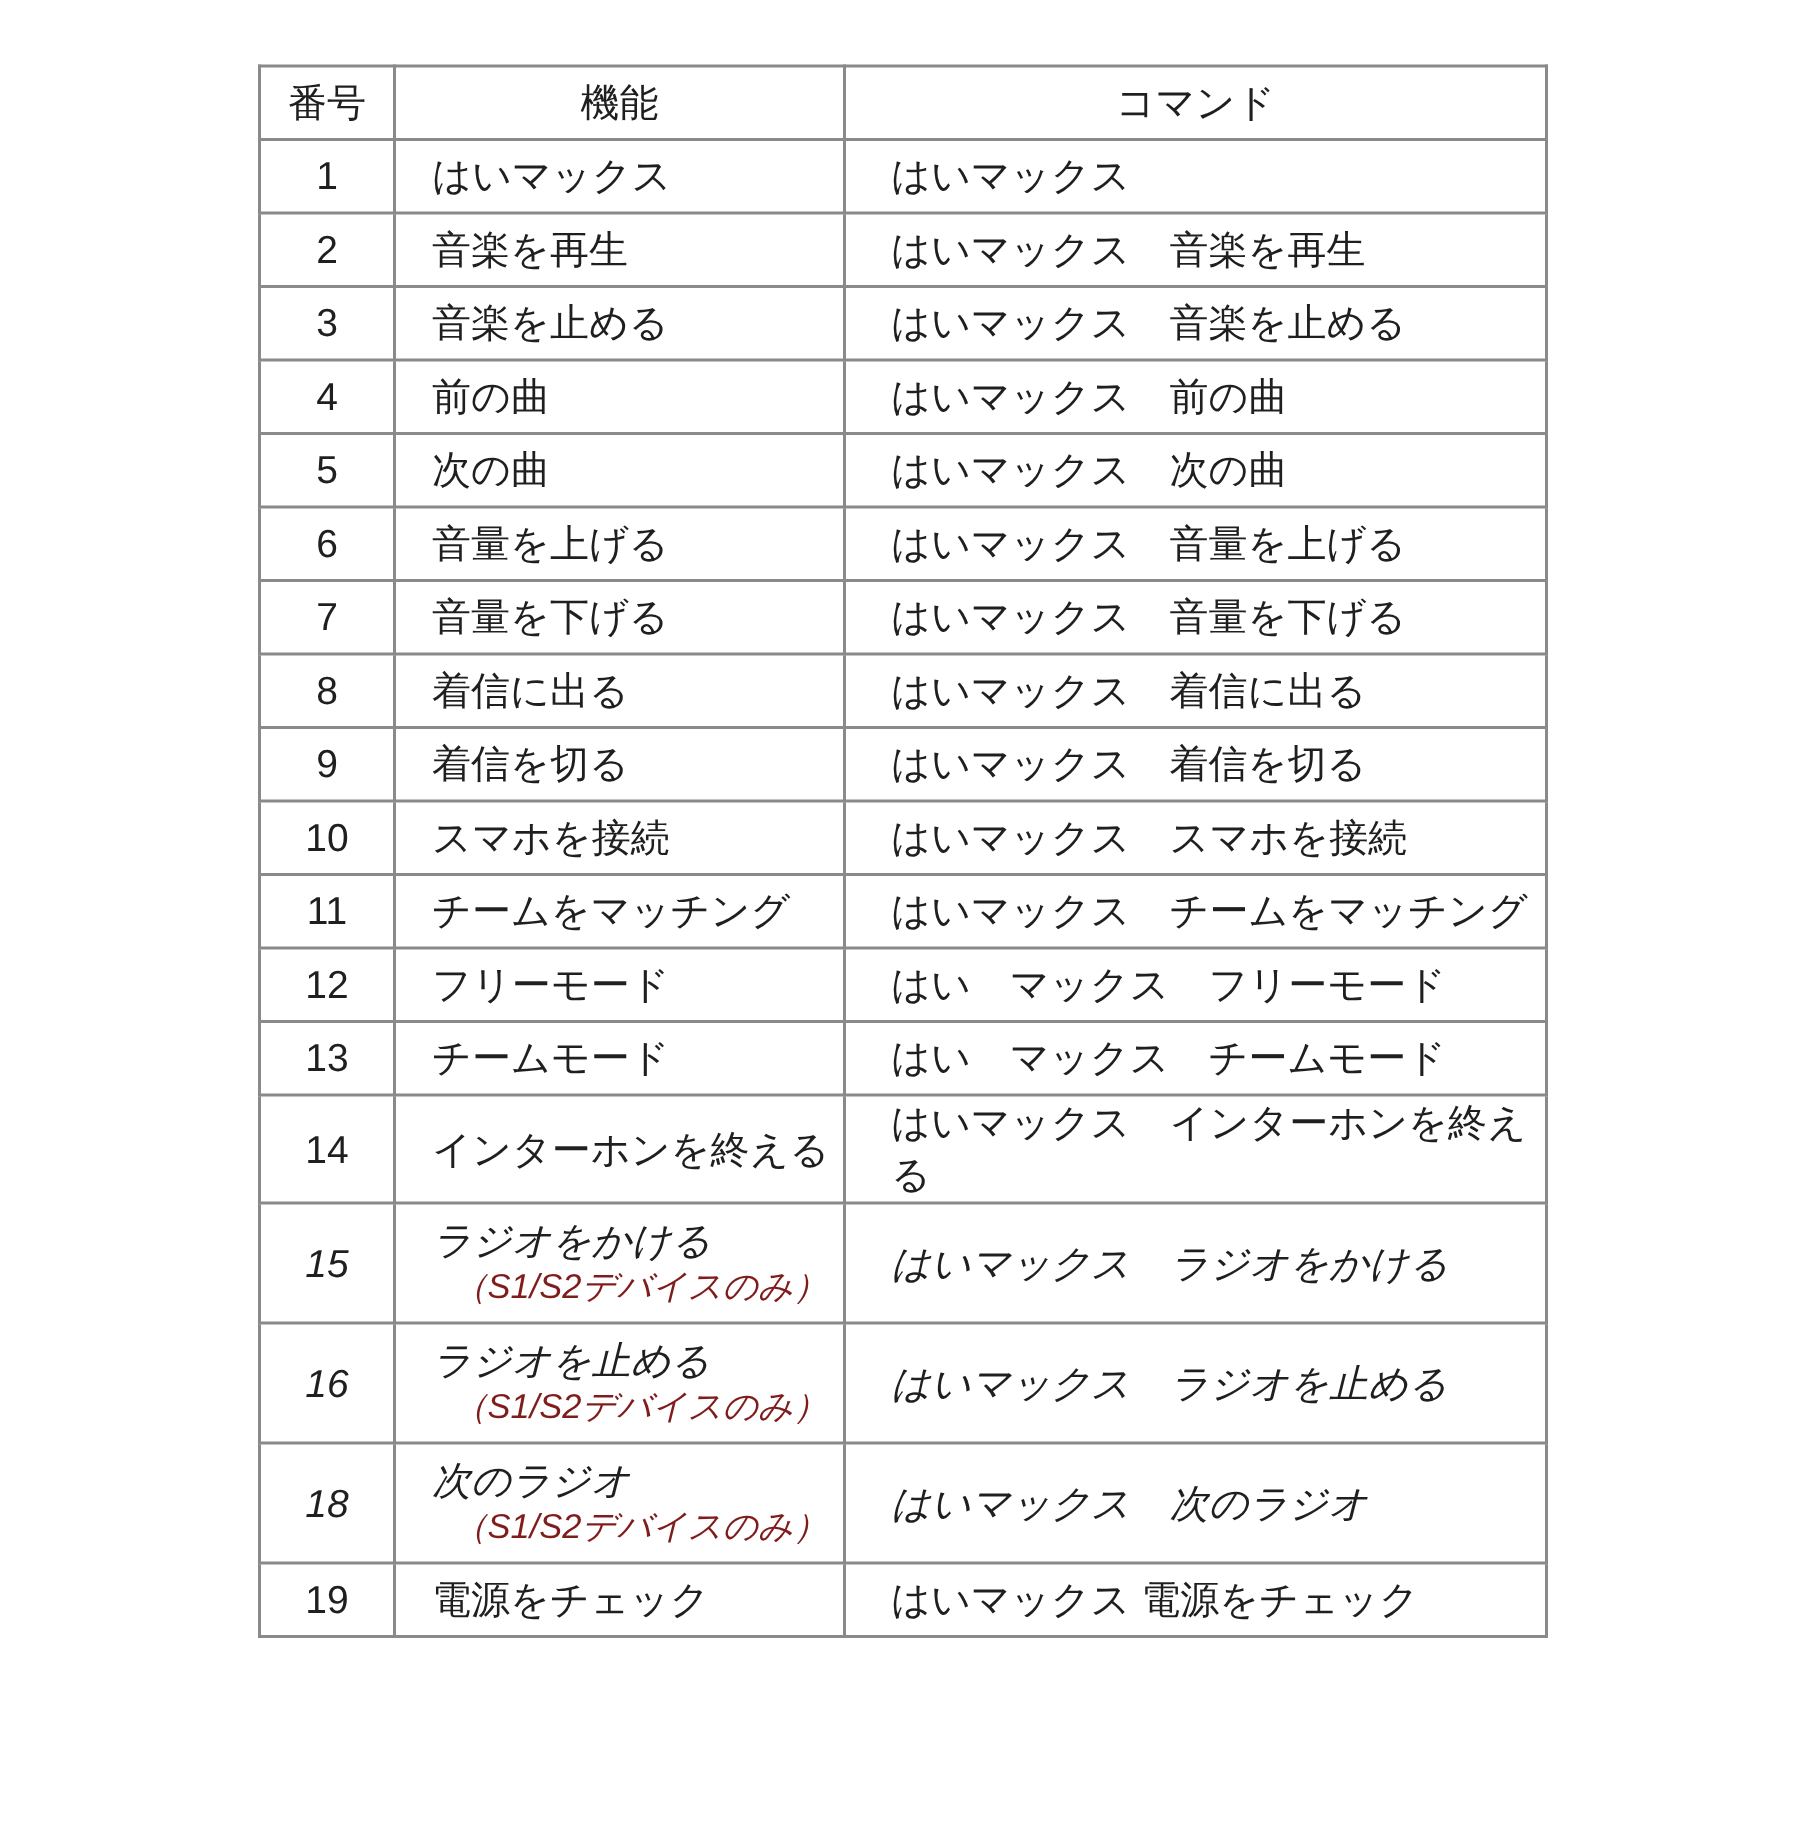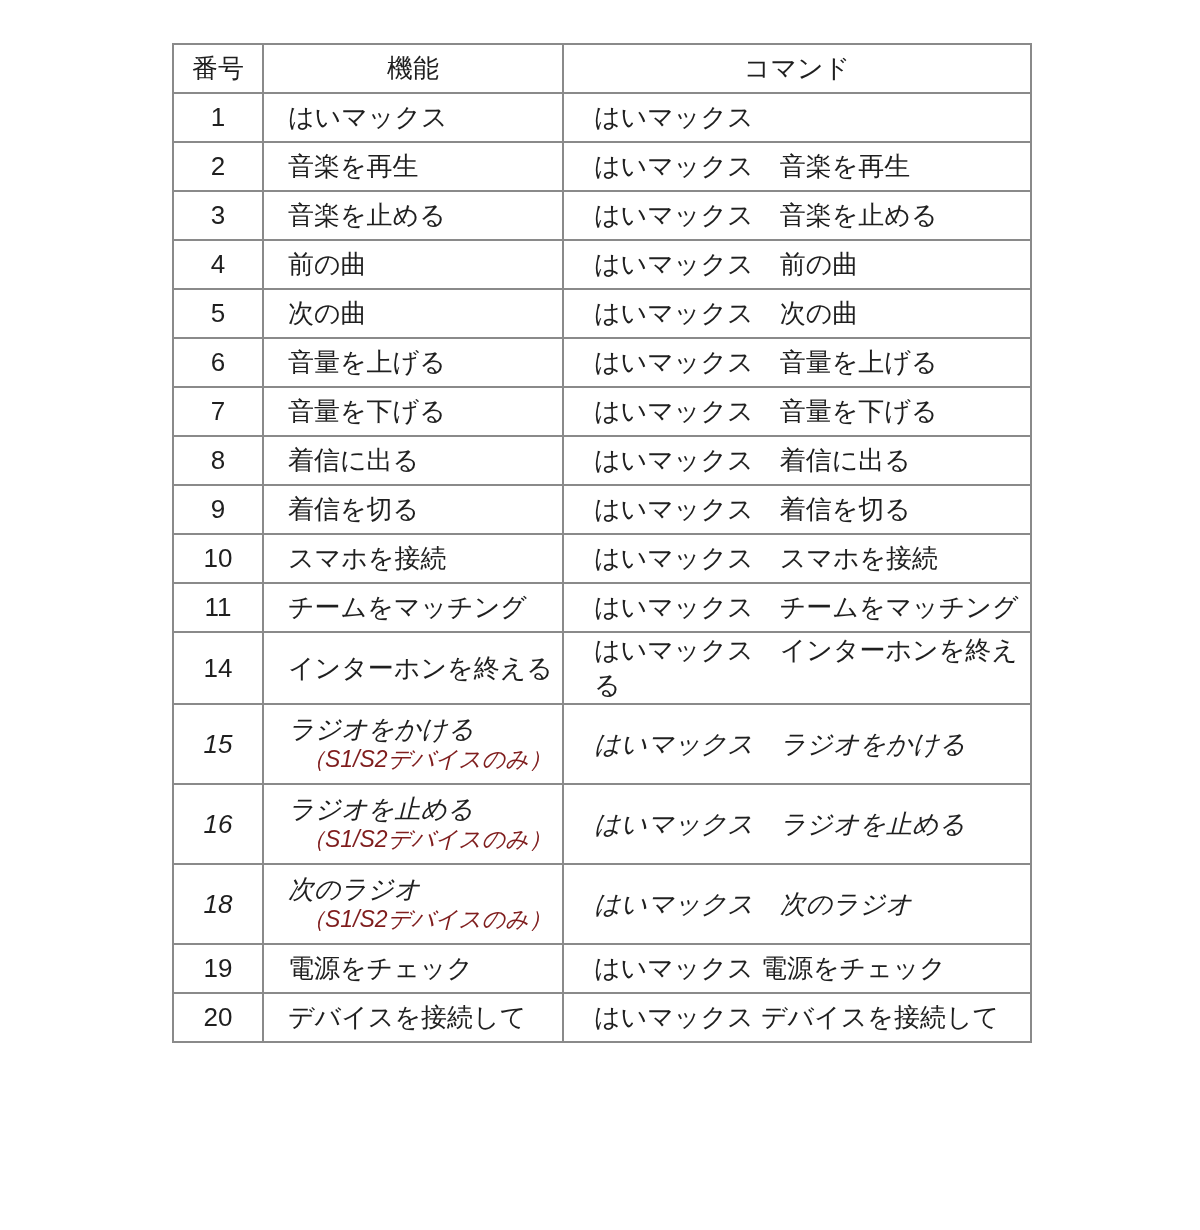--- a/index.html
+++ b/index.html
@@ -148,20 +148,34 @@
             <td class="cmd">はいマックス　スマホを接続</td>
           </tr>
           <tr>
             <td class="no">11</td>
             <td class="func">
               <div>チームをマッチング</div>
             </td>
             <td class="cmd">はいマックス　チームをマッチング</td>
           </tr>
           <tr>
+            <td class="no">12</td>
+            <td class="func">
+              <div>フリーモード</div>
+            </td>
+            <td class="cmd">はい　マックス　フリーモード</td>
+          </tr>
+          <tr>
+            <td class="no">13</td>
+            <td class="func">
+              <div>チームモード</div>
+            </td>
+            <td class="cmd">はい　マックス　チームモード</td>
+          </tr>
+          <tr>
             <td class="no">14</td>
             <td class="func">
               <div>インターホンを終える</div>
             </td>
             <td class="cmd">はいマックス　インターホンを終える</td>
           </tr>
           <tr class="tall">
             <td class="no">15</td>
             <td class="func">
               <div>ラジオをかける</div>
@@ -184,24 +198,17 @@
               <div class="note">（S1/S2デバイスのみ）</div>
             </td>
             <td class="cmd">はいマックス　次のラジオ</td>
           </tr>
           <tr>
             <td class="no">19</td>
             <td class="func">
               <div>電源をチェック</div>
             </td>
             <td class="cmd">はいマックス 電源をチェック</td>
-          </tr>
-          <tr>
-            <td class="no">20</td>
-            <td class="func">
-              <div>デバイスを接続して</div>
-            </td>
-            <td class="cmd">はいマックス デバイスを接続して</td>
           </tr>
         </tbody>
     </table>
   </div>
 </div>
 
 </body></html>

